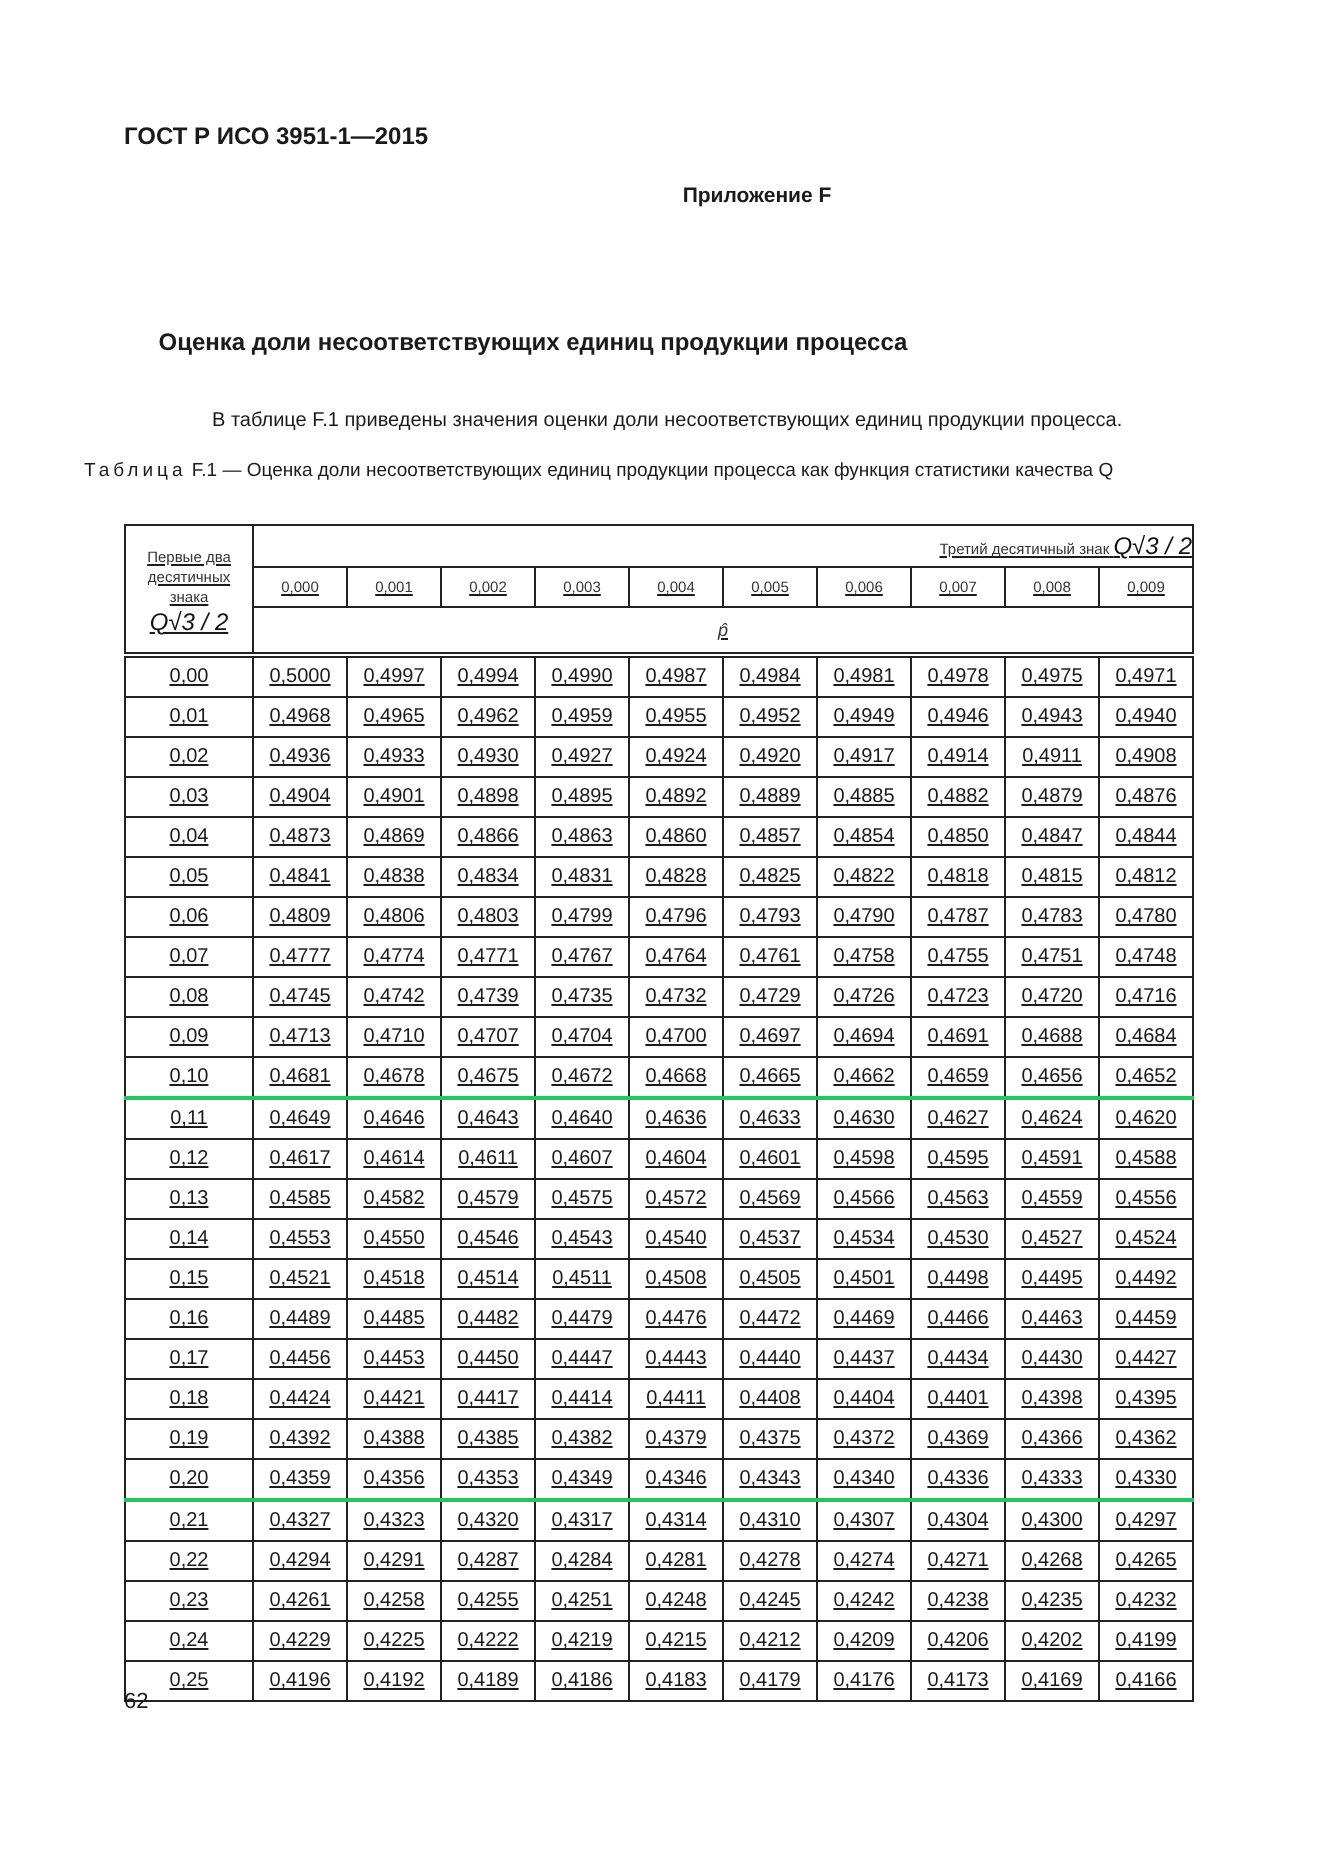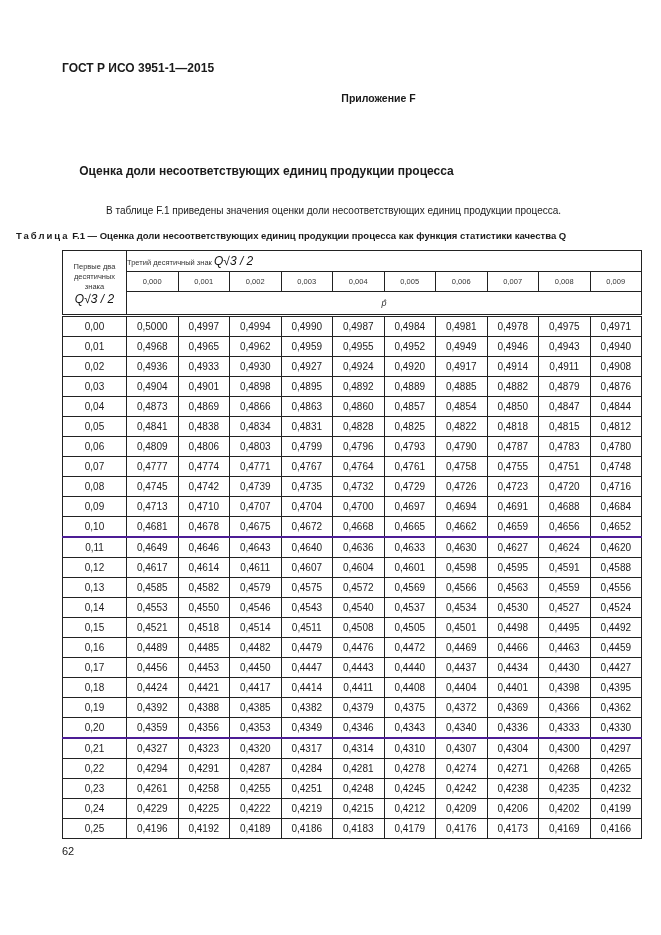--- a/index.html
+++ b/index.html
@@ -3,34 +3,34 @@
 <meta charset="utf-8">
 <style>
   html, body { margin: 0; padding: 0; background: #ffffff; }
   body { width: 661px; height: 935px; position: relative; overflow: hidden;
          font-family: "Liberation Sans", sans-serif; color: #1a1a1a; }
   .std { position: absolute; left: 62px; top: 61px; font-size: 12px; font-weight: bold; text-align: center; }
   .annex { position: absolute; left: 0; width: 661px; text-align: center; font-size: 10.5px; font-weight: bold; }
   .annex .a1 { display: block; line-height: 13px; }
   .title { position: absolute; left: 0; width: 533px; top: 164px; text-align: center; font-size: 12px; font-weight: bold; line-height: 15px; }
   .intro { position: absolute; left: 106px; top: 205px; font-size: 10px; }
-  .caption { position: absolute; left: 16px; top: 230px; font-size: 9.5px; white-space: nowrap; font-weight: bold; }
+  .caption { position: absolute; left: 42px; top: 230px; font-size: 9.5px; white-space: nowrap; }
   .caption .lbl { letter-spacing: 2px; }
-  table { position: absolute; left: 62px; top: 250px; border-collapse: collapse; width: 580px; }
+  table { position: absolute; left: 62px; top: 262px; border-collapse: collapse; width: 535px; text-decoration: underline; }
   td, th { border: 1px solid #222; text-align: center; font-weight: normal; padding: 0; }
   th { font-size: 7.5px; color: #333; }
   td { font-size: 10px; height: 19px; }
   .hdr-left { width: 63px; font-size: 7.5px; line-height: 10px; color: #333; vertical-align: middle; }
   .hdr-left .q { font-size: 12px; color: #111; display: block; margin-top: 2px; font-style: italic; }
-  .hdr-top { height: 20px; text-align: left; font-size: 7.5px; }
+  .hdr-top { height: 20px; text-align: right; font-size: 7.5px; }
   .hdr-top .q { font-size: 12px; color: #111; font-style: italic; }
   .hdr-col { height: 19px; margin-left: 13px; }
   .hdr-p { height: 22px; font-style: italic; font-size: 9px; }
   tr.sep-after-hdr td { border-top: 3px double #222; text-align: center; }
-  tr.thick td { border-top: 2px solid #4c1d95; }
+  tr.thick td { border-top: 2px solid #22c55e; }
   .pagenum { position: absolute; left: 62px; top: 845px; font-size: 11px; }
 </style>
 </head>
 <body>
 
 <div class="std">ГОСТ Р ИСО 3951-1—2015</div>
 
 <div class="annex" style="top:92px;padding-left:48px;">
   <span class="a1">Приложение F</span>
 </div>

